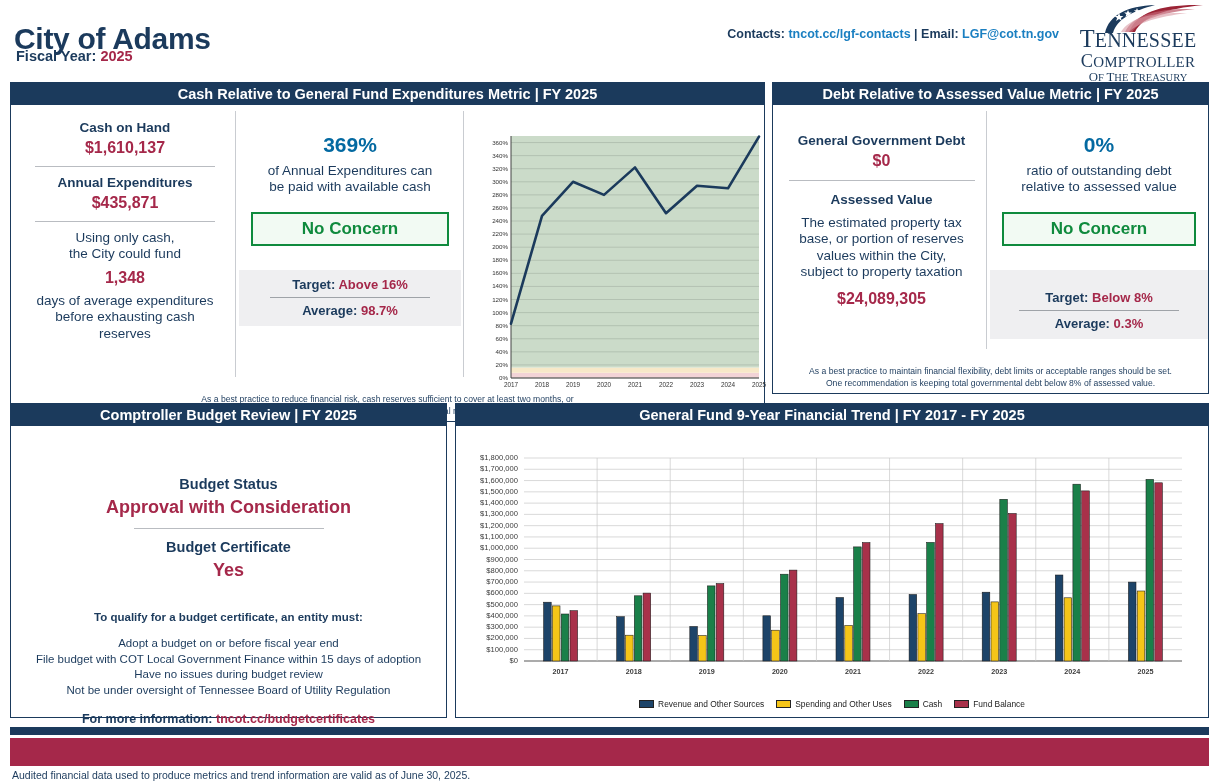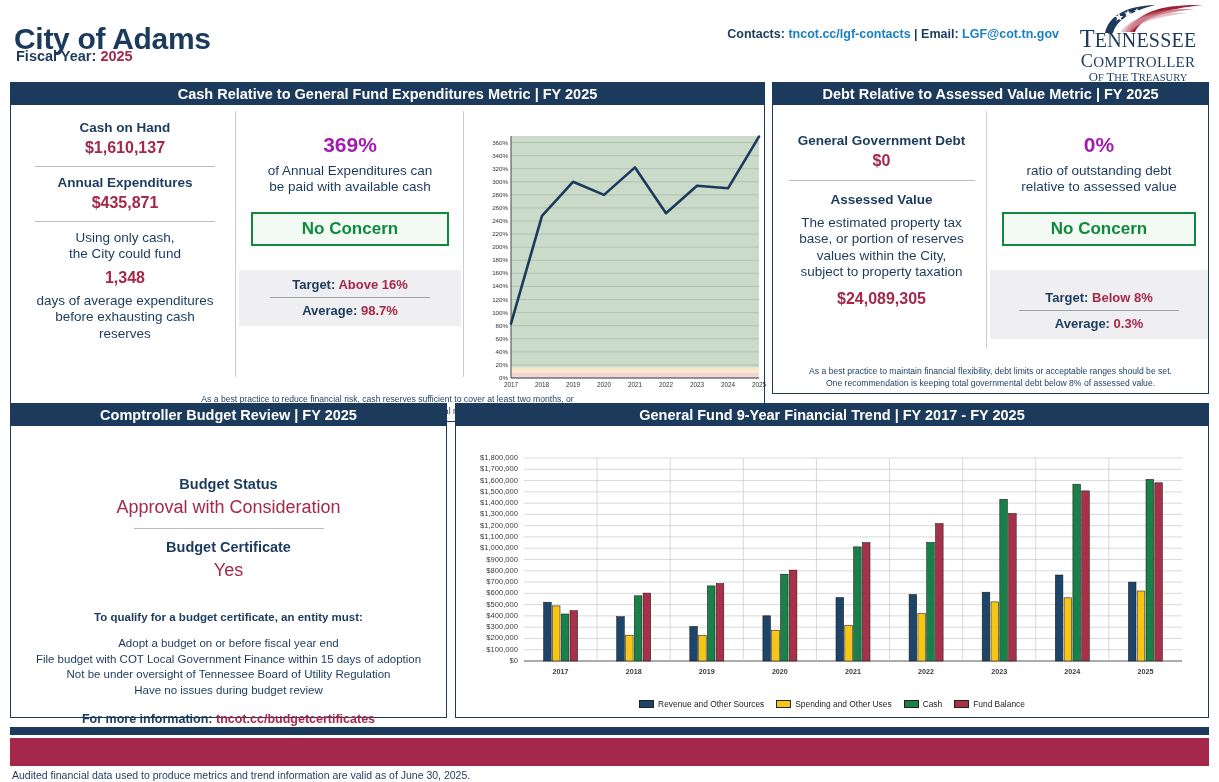--- a/index.html
+++ b/index.html
@@ -52,21 +52,21 @@
   #panel-trend { left: 455px; top: 403px; width: 754px;  height: 315px; }
 
   .panel-body { position: relative; width: 100%; height: calc(100% - 22px); }
 
   
   .col { position: absolute; top: 0; bottom: 0; }
   .blocklabel { font-size: 13.5px; font-weight: bold; color: #1b3a5c; text-align: center; }
   .blockvalue { font-size: 16px; font-weight: bold; color: #a5284a; text-align: center; }
   .rule { height: 1px; background: #b9bcc1; margin: 5px auto; }
   .bodytext { font-size: 13.5px; color: #1b3a5c; text-align: center; line-height: 1.22; }
-  .bigpct { font-size: 21px; font-weight: bold; color: #a21caf; text-align: center; }
+  .bigpct { font-size: 21px; font-weight: bold; color: #0369a1; text-align: center; }
 
   .concern-box {
     border: 2.5px solid #0f8a3d; background: #f2faf3;
     color: #0f8a3d; font-size: 17px; font-weight: bold;
     text-align: center; line-height: 30px; height: 34px;
   }
   .ta-band { background: #efeff1; }
   .ta-row { font-size: 13px; font-weight: bold; text-align: center; color: #1b3a5c; }
   .ta-row .v { color: #a5284a; }
   .ta-rule { height: 1px; background: #9fa3a8; margin: 3px auto; }
@@ -80,21 +80,21 @@
   #trendchart { position: absolute; left: 470px; top: 25px; width: 282px; height: 262px; }
   #trendtitle {
     position: absolute; left: 470px; top: 30px; width: 282px;
     text-align: center; font-size: 14px; font-weight: bold; color: #a5284a;
   }
   .tlabel { position: absolute; font-size: 6.2px; color: #333; text-align: right; }
   .xlabel { position: absolute; font-size: 6.4px; color: #333; text-align: center; }
 
   
   .bp-label { font-size: 14.5px; font-weight: bold; color: #1b3a5c; text-align: center; }
-  .bp-value { font-size: 18px; font-weight: normal; color: #a5284a; text-align: center; }
+  .bp-value { font-size: 18px; font-weight: bold; color: #a5284a; text-align: center; }
   .bp-sub { font-size: 11.5px; font-weight: bold; color: #1b3a5c; text-align: center; }
   .bp-li { font-size: 11.5px; color: #1b3a5c; text-align: center; line-height: 1.35; }
   .bp-more { font-size: 12.5px; font-weight: bold; text-align: center; }
 
   
   #barwrap { position: absolute; left: 0; top: 0; width: 100%; height: 100%; }
   .blab { position: absolute; font-size: 7.6px; color: #3b3b3b; text-align: right; }
   .bxlab { position: absolute; font-size: 7.2px; color: #3b3b3b; text-align: center; font-weight: bold;}
   #legend {
     position: absolute; left: 0; right: 0; bottom: 8px;
@@ -296,22 +296,22 @@
   <div class="panel-body">
     <div class="bp-label" style="margin-top:50px;">Budget Status</div>
     <div class="bp-value" style="margin-top:5px;">Approval with Consideration</div>
     <div class="rule" style="width:190px;margin-top:10px;"></div>
     <div class="bp-label" style="margin-top:10px;">Budget Certificate</div>
     <div class="bp-value" style="margin-top:5px;">Yes</div>
     <div class="bp-sub" style="margin-top:30px;">To qualify for a budget certificate, an entity must:</div>
     <div style="margin-top:13px;">
       <div class="bp-li">Adopt a budget on or before fiscal year end</div>
       <div class="bp-li">File budget with COT Local Government Finance within 15 days of adoption</div>
+      <div class="bp-li">Have no issues during budget review</div>
       <div class="bp-li">Not be under oversight of Tennessee Board of Utility Regulation</div>
-      <div class="bp-li">Have no issues during budget review</div>
     </div>
     <div class="bp-more" style="margin-top:14px;">
       <span class="navy">For more information:</span>
       <span class="crimson">tncot.cc/budgetcertificates</span>
     </div>
   </div>
 </div>
 
 <div class="panel" id="panel-trend">
   <div class="panel-head">General Fund 9-Year Financial Trend | FY 2017 - FY 2025</div>

